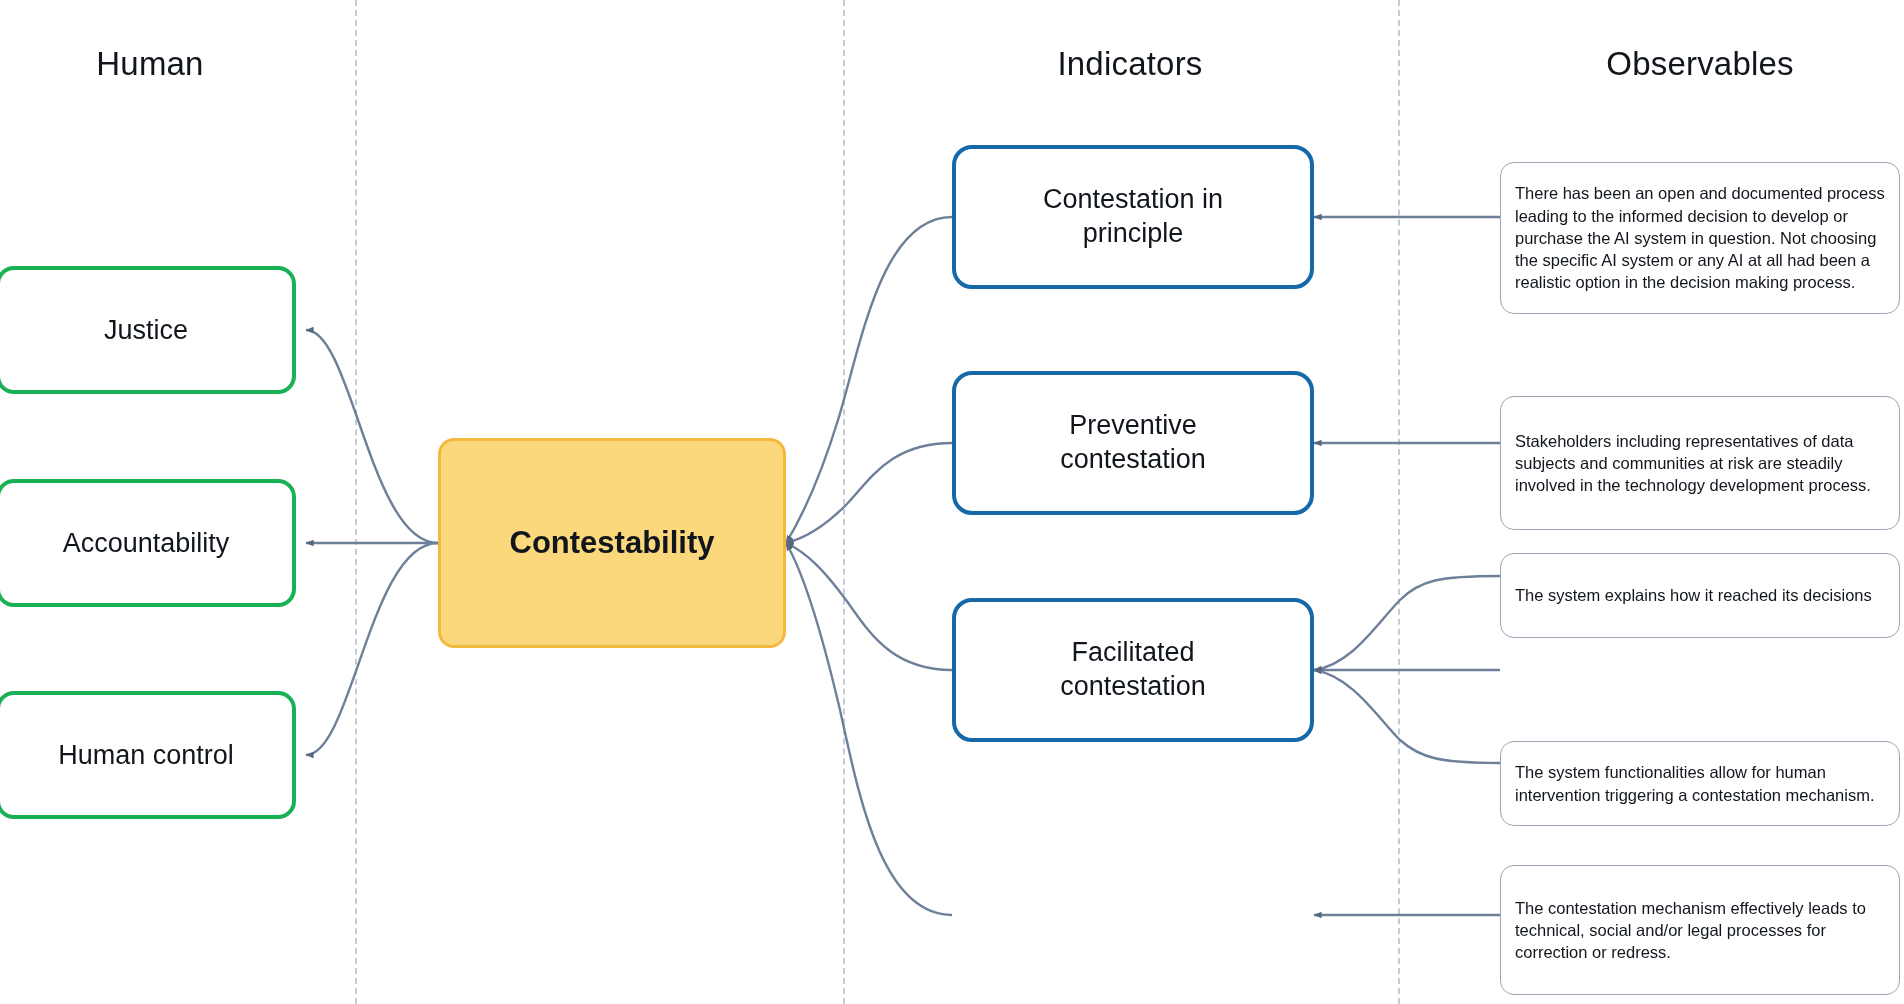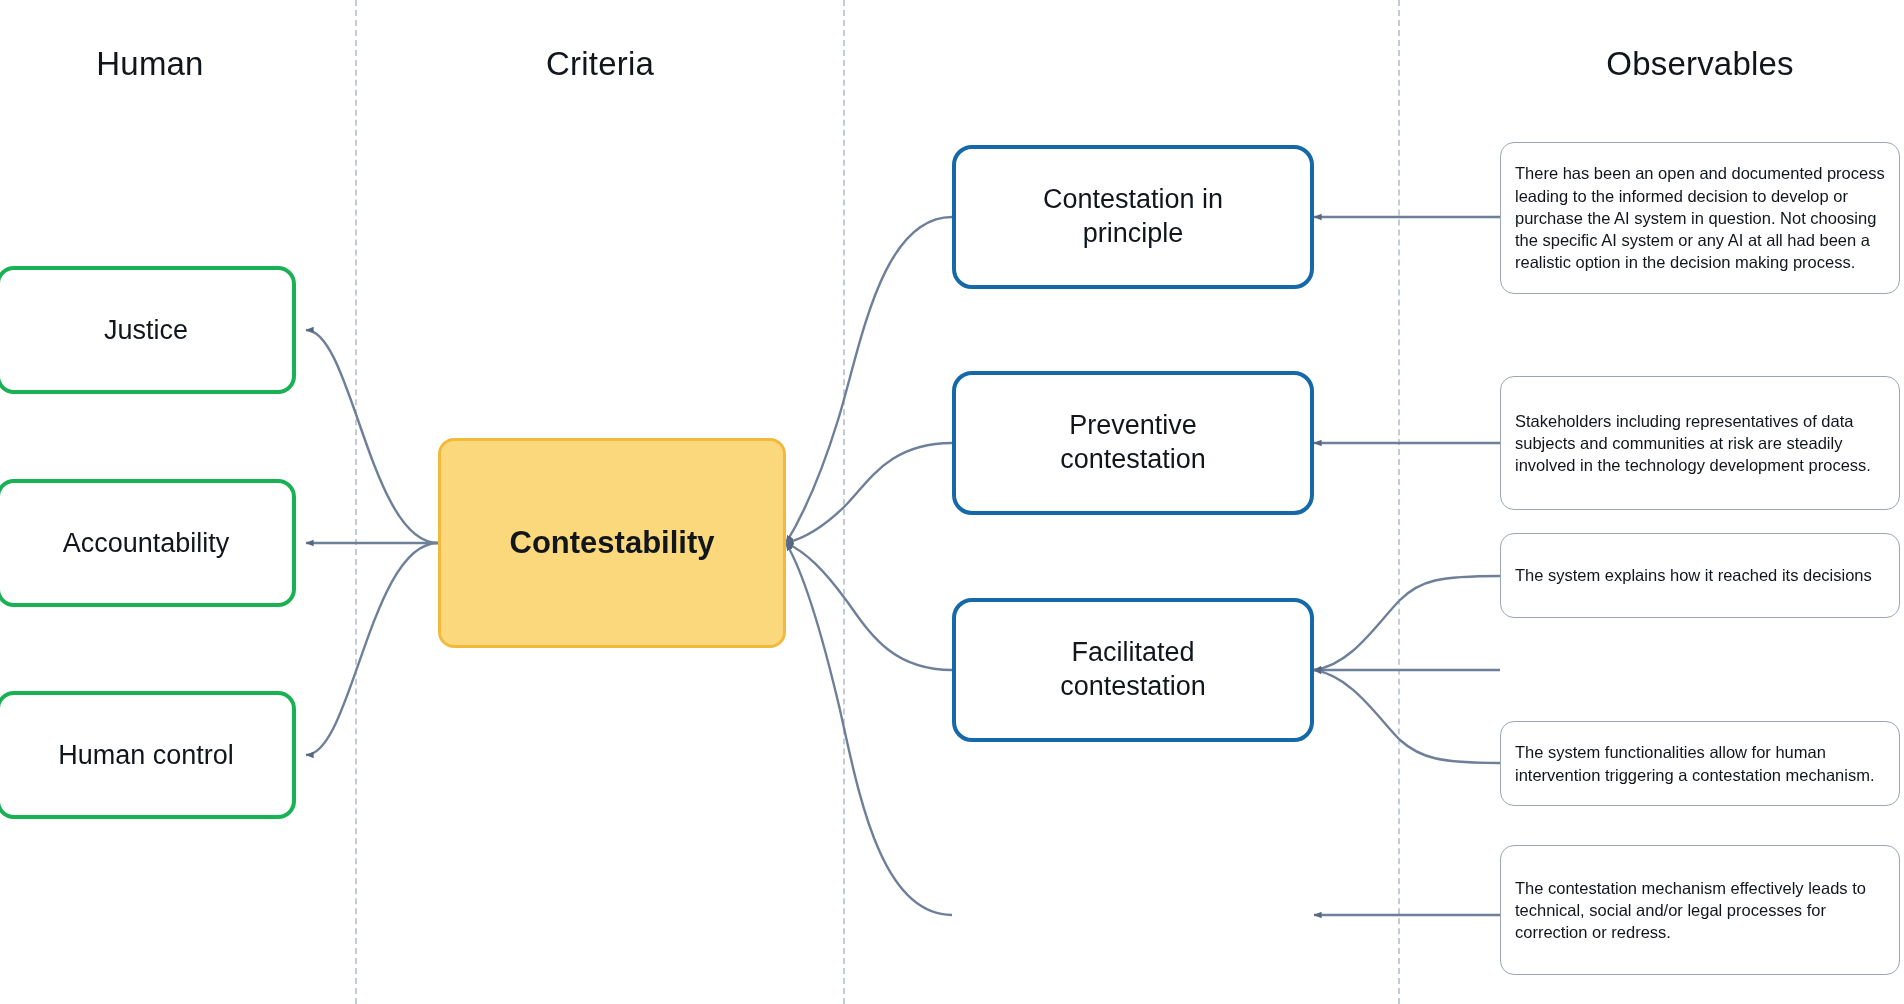--- a/index.html
+++ b/index.html
@@ -74,37 +74,38 @@
   }
   .node-observable {
     border: 1.6px solid #9aa7b5;
     border-radius: 14px;
     font-size: 16.5px;
     line-height: 1.35;
     text-align: left;
     justify-content: flex-start;
     padding: 0 14px;
     color: #11161d;
+    margin-top: 20px;
   }
   .node-observable .obs-text {
     display: block;
     width: 100%;
   }
 </style>
 </head>
 <body>
 
 <div id="canvas">
 
   <div class="divider" style="left:355px"></div>
   <div class="divider" style="left:843px"></div>
   <div class="divider" style="left:1398px"></div>
 
   <div class="col-header" style="left:0px; top:45px; width:300px">Human</div>
-  <div class="col-header" style="left:450px; top:45px; width:300px">Criteria</div>
+  <div class="col-header" style="left:980px; top:45px; width:300px">Indicators</div>
   <div class="col-header" style="left:1550px; top:45px; width:300px">Observables</div>
 
   <svg id="wires" viewBox="0 0 1904 1004">
     <defs>
       <marker id="arrow" markerWidth="9" markerHeight="9" refX="7.6" refY="4.5" orient="auto" markerUnits="userSpaceOnUse">
         <path d="M0,1.3 L8,4.5 L0,7.7 z" fill="#55687f"></path>
       </marker>
     </defs>
     <g fill="none" stroke="#6e8099" stroke-width="2.4" marker-end="url(#arrow)">
 

